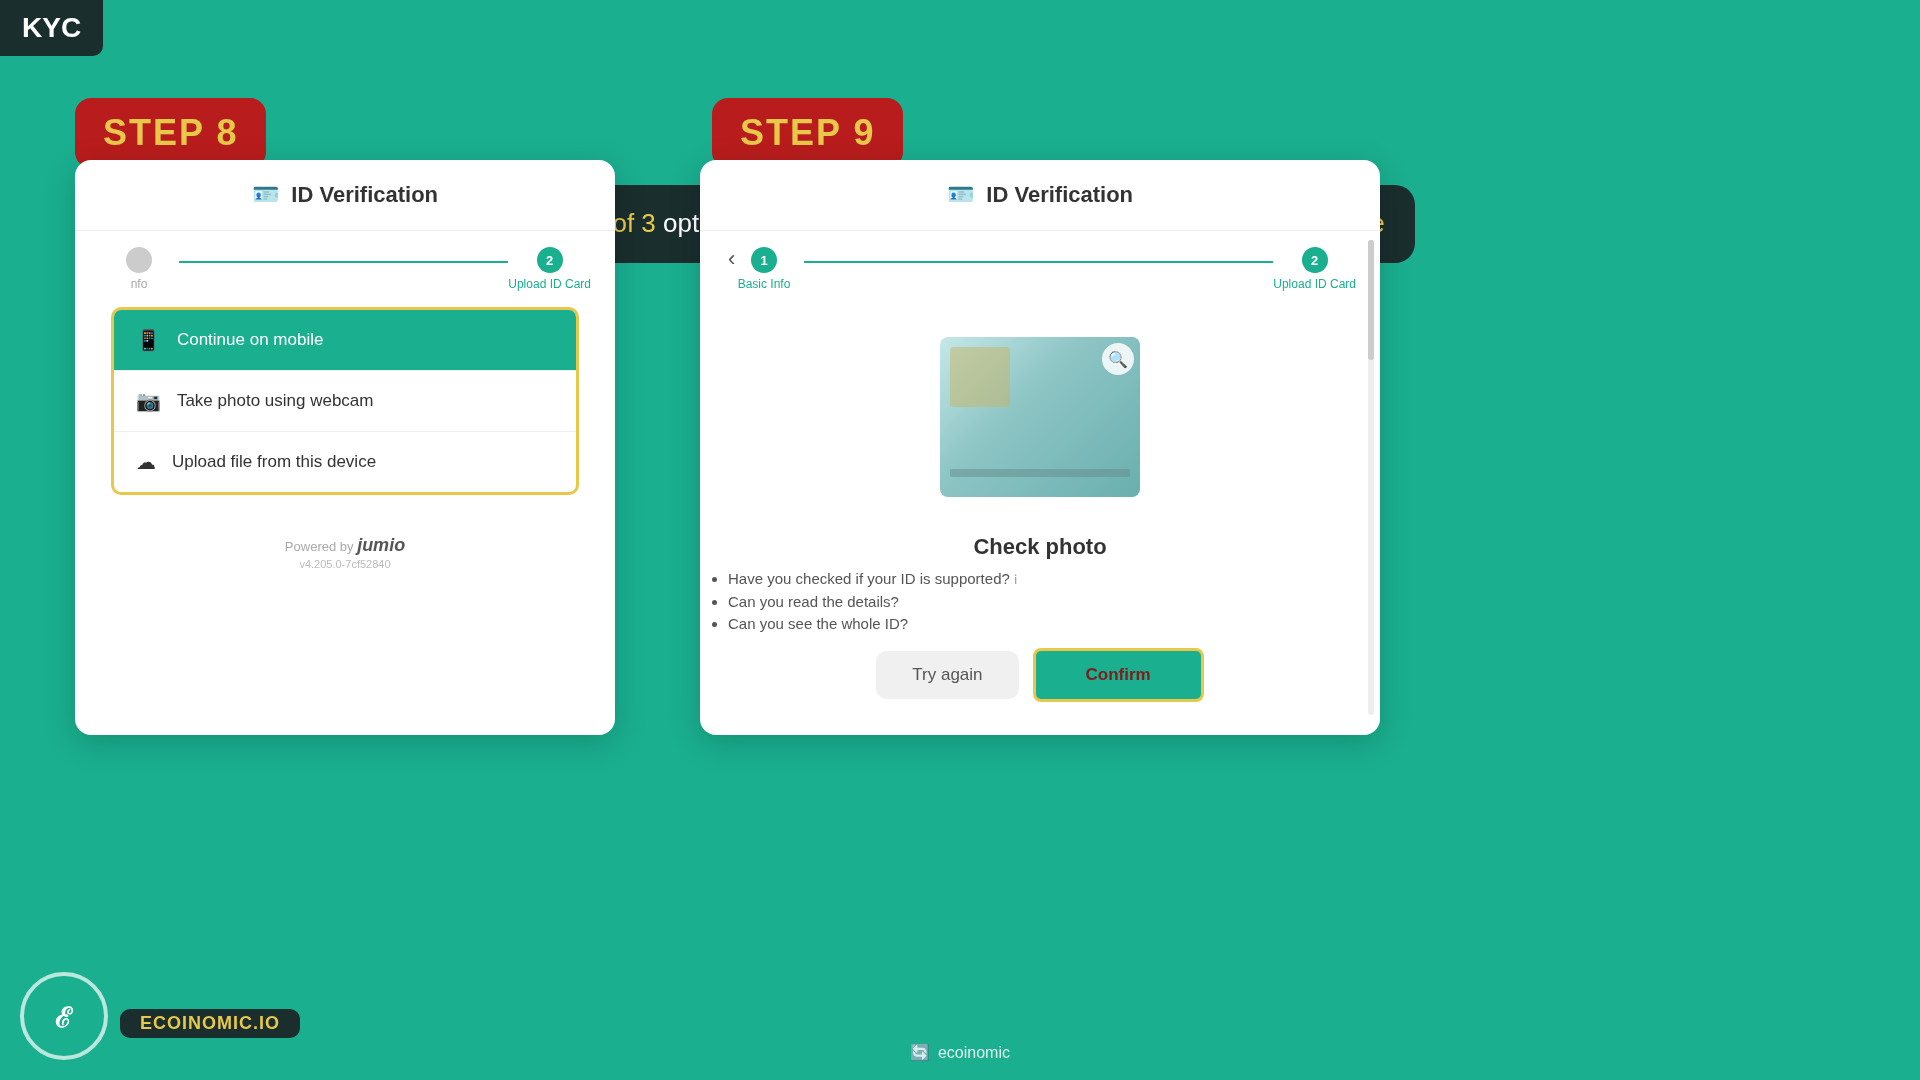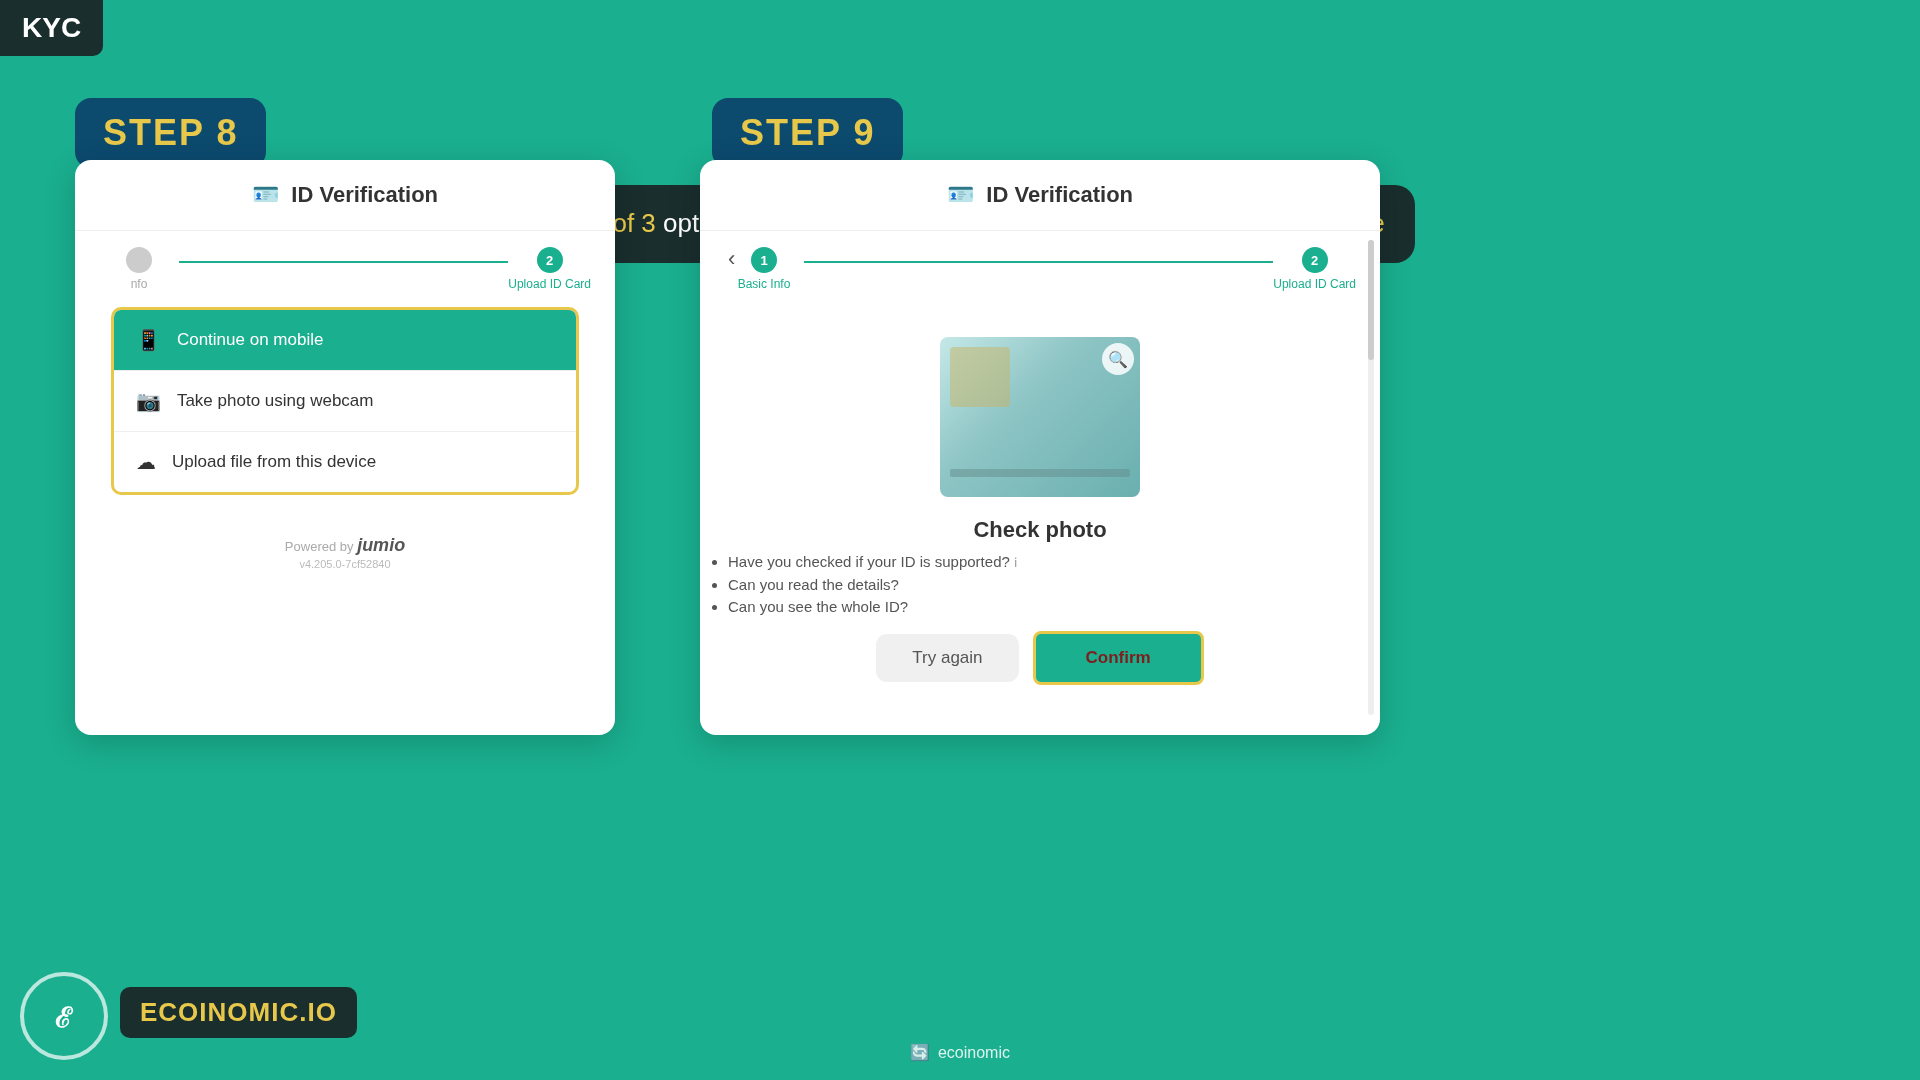--- a/index.html
+++ b/index.html
@@ -21,21 +21,21 @@
       color: white;
       font-weight: bold;
       font-size: 28px;
       padding: 12px 22px;
       border-radius: 0 0 10px 0;
     }
 
     
     .step-label {
       position: absolute;
-      background: #0c4a6e;
+      background: #b91c1c;
       color: #e8c84a;
       font-weight: 900;
       font-size: 36px;
       padding: 14px 28px;
       border-radius: 16px;
       text-transform: uppercase;
       letter-spacing: 2px;
     }
     .step-label.step8 { top: 98px; left: 75px; }
     .step-label.step9 { top: 98px; left: 712px; }
@@ -286,21 +286,21 @@
       font-size: 16px;
       color: #333;
       cursor: pointer;
     }
 
     .check-photo-title {
       text-align: center;
       font-size: 22px;
       font-weight: bold;
       color: #333;
-      margin: 0 0 10px;
+      margin: 17px 0 10px;
     }
     .check-photo-list {
       list-style: disc;
       padding-left: 28px;
       margin-bottom: 16px;
     }
     .check-photo-list li {
       font-size: 15px;
       color: #555;
       margin: 5px 0;
@@ -355,22 +355,22 @@
       color: white;
       font-weight: bold;
     }
     .brand-name {
       position: absolute;
       bottom: 42px;
       left: 120px;
       background: #1a2e2e;
       color: #e8c84a;
       font-weight: 900;
-      font-size: 26px;
-      padding: 10px 20px;
+      font-size: 18px;
+      padding: 4px 20px;
       border-radius: 10px;
       letter-spacing: 1px;
     }
     .bottom-logo {
       position: absolute;
       bottom: 18px;
       left: 50%;
       transform: translateX(-50%);
       display: flex;
       align-items: center;

